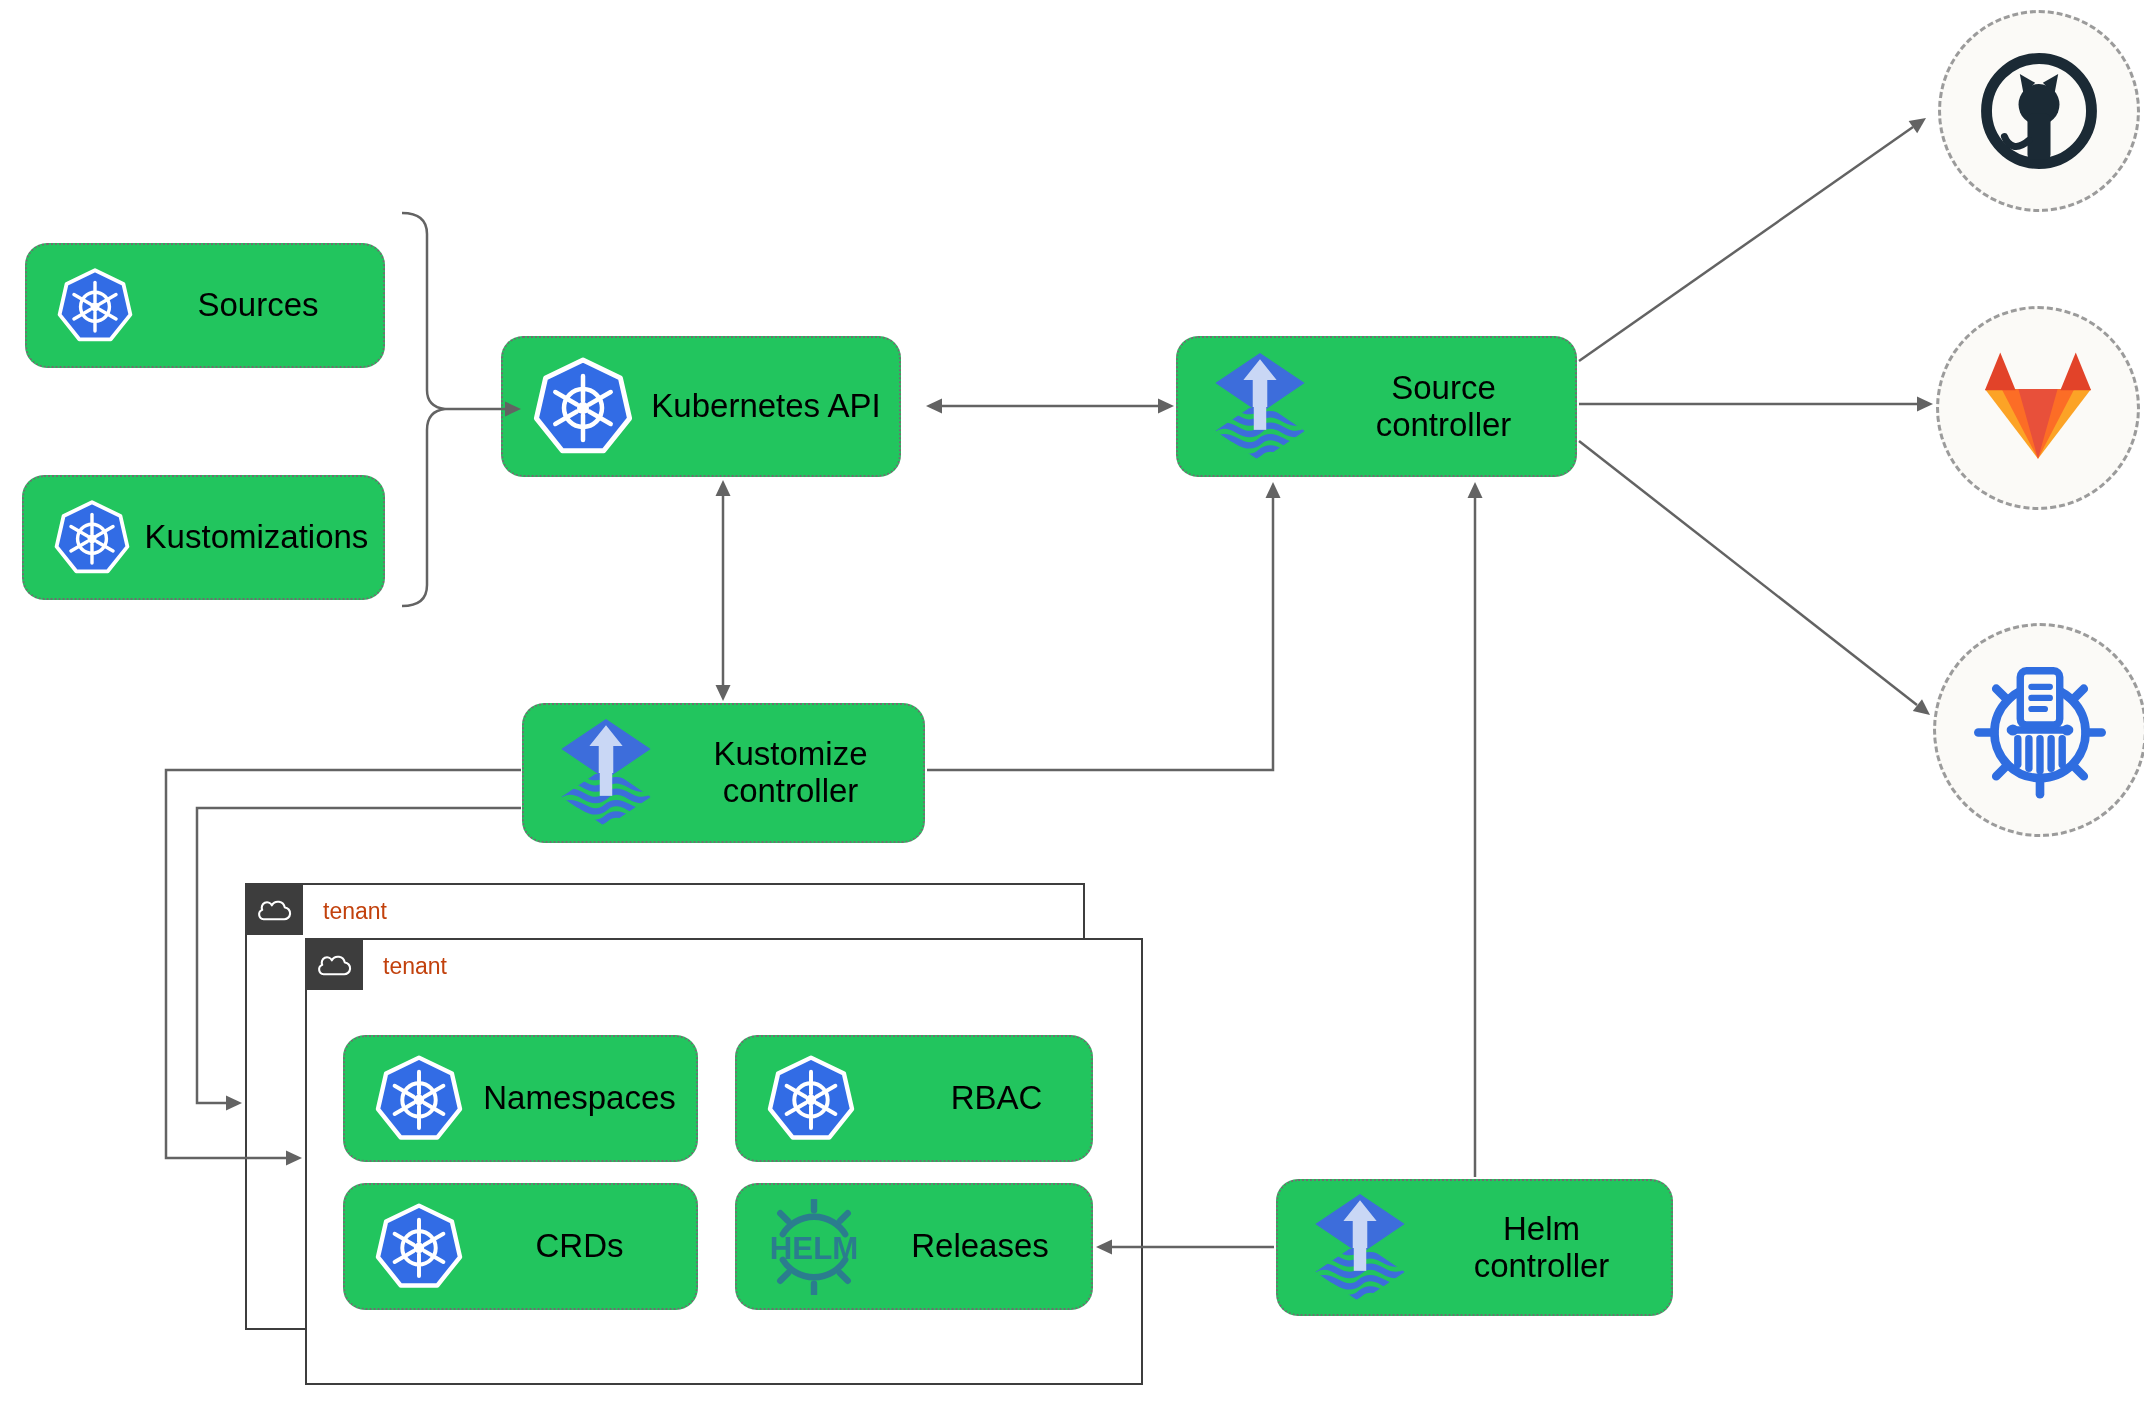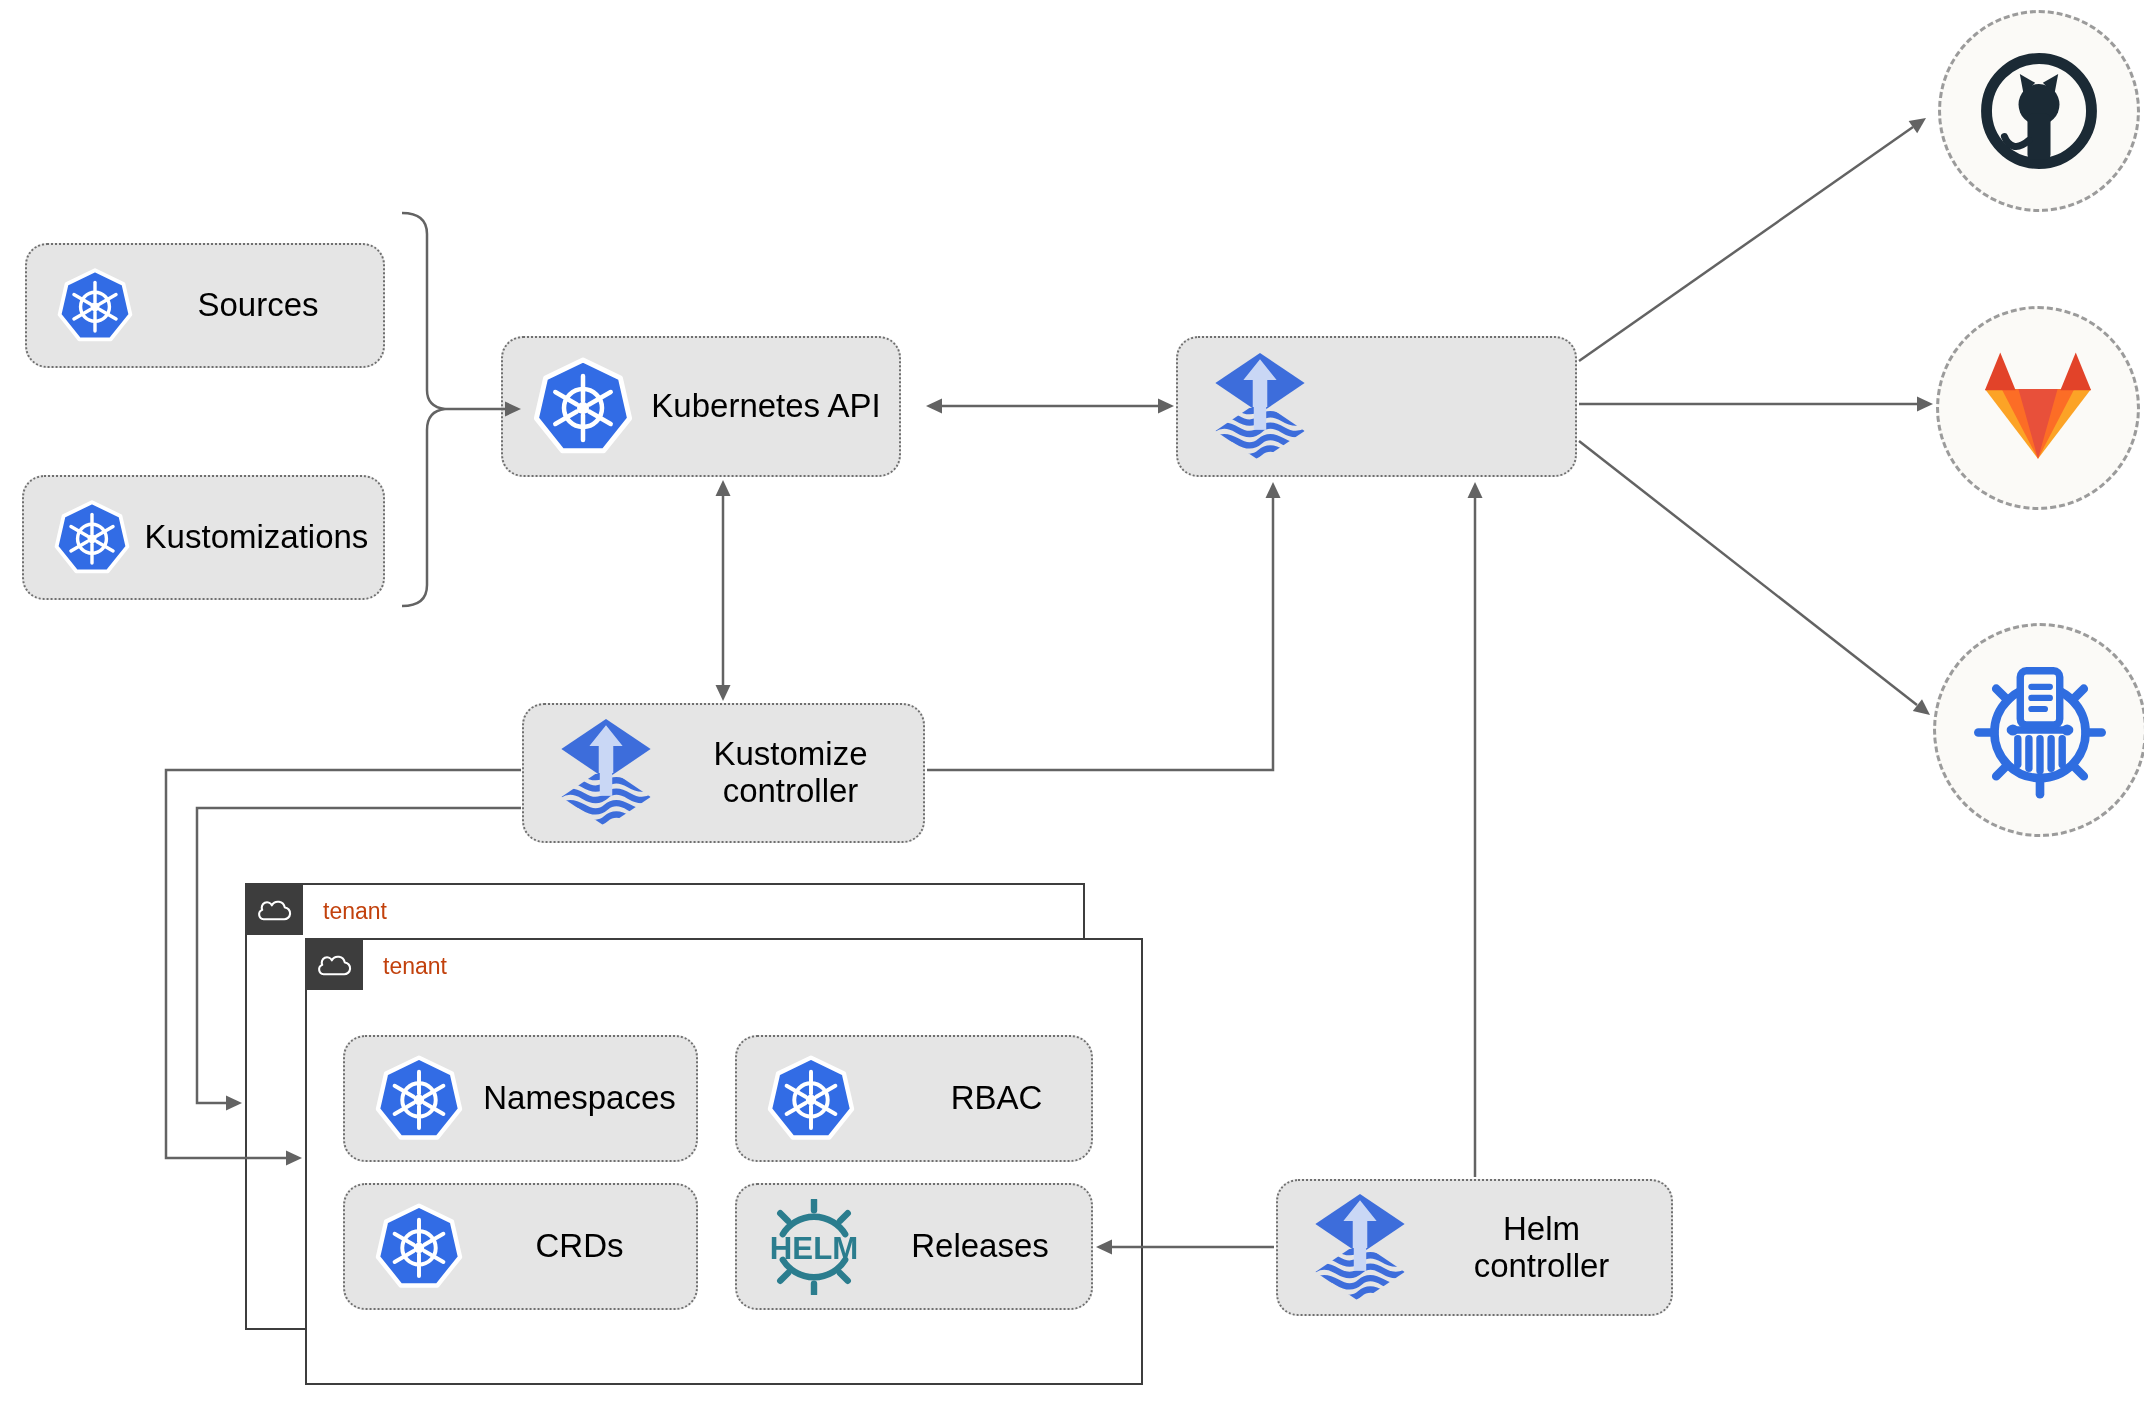--- a/index.html
+++ b/index.html
@@ -3,21 +3,21 @@
 <meta charset="utf-8">
 <style>
   html,body{margin:0;padding:0;background:#ffffff;}
   .canvas{
     position:relative;width:2144px;height:1407px;background:#ffffff;
     font-family:"Liberation Sans",sans-serif;overflow:hidden;
   }
   
   .chip{
     position:absolute;display:flex;align-items:center;
-    background:#e5e5e5;border:2px dotted #6f6f6f;border-radius:22px;
+    background:#22c55e;border:2px dotted #6f6f6f;border-radius:22px;
     box-sizing:border-box;z-index:3;
   }
   .chip .ic{flex:0 0 auto;margin-left:30px;display:flex;align-items:center;}
   .chip .label{
     flex:1 1 auto;text-align:center;font-size:33px;color:#000000;
     line-height:1.12;padding:0 14px;
   }
   .chip .label .wrap{display:inline-block;max-width:190px;}
   
   .tenant{
@@ -173,20 +173,21 @@
       </span>
     <span class="label">Kubernetes API</span>
   </div>
 
   <div class="chip" style="left:1176px;top:336px;width:401px;height:141px;">
     <span class="ic">
       <svg width="104" height="108">
           <use href="#flux"></use>
         </svg>
       </span>
+    <span class="label"><span class="wrap">Source controller</span></span>
   </div>
 
   <div class="chip" style="left:522px;top:703px;width:403px;height:140px;">
     <span class="ic">
       <svg width="104" height="108">
           <use href="#flux"></use>
         </svg>
       </span>
     <span class="label"><span class="wrap">Kustomize controller</span></span>
   </div>

